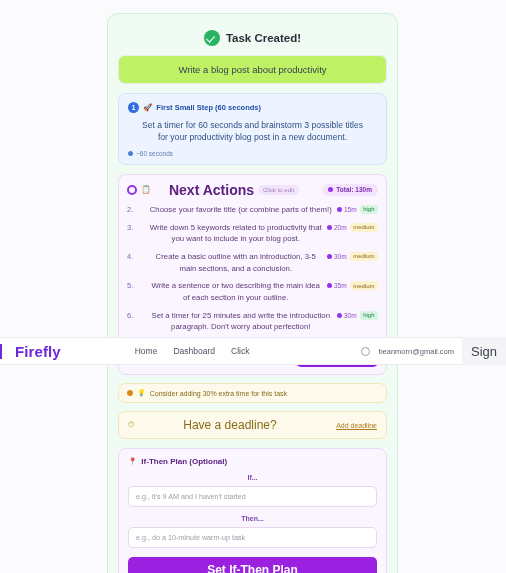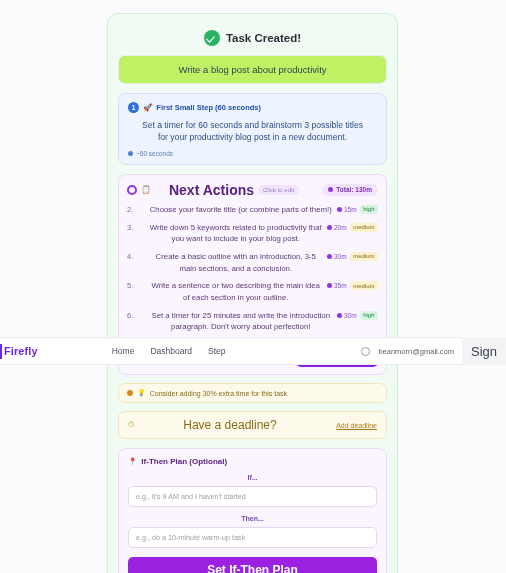--- a/index.html
+++ b/index.html
@@ -164,22 +164,22 @@
 
   
   .navbar {
     position: absolute; left: 0; top: 337px; width: 506px; height: 28px;
     background: #ffffff; border-top: 1px solid #eceaf3;
     border-bottom: 1px solid #eceaf3;
     display: flex; align-items: center; z-index: 20;
   }
   .brand-bar { width: 2px; height: 15px; background: #6d28d9; flex: none; }
   .brand {
-    font-size: 11px; font-weight: bold; color: #6d28d9;
-    padding-left: 2px; letter-spacing: .1px;
+    font-size: 15px; font-weight: bold; color: #6d28d9;
+    padding-left: 13px; letter-spacing: .1px;
   }
   .nav-links { display: flex; gap: 16px; margin-left: 74px; }
   .nav-link { font-size: 8.5px; color: #4b5260; }
   .nav-right { margin-left: auto; display: flex; align-items: center; gap: 8px; padding-right: 0px; }
   .gear {
     width: 9px; height: 9px; border-radius: 50%;
     border: 1.4px solid #9aa0ad; flex: none;
   }
   .email { font-size: 7.5px; color: #5b6270; }
   .signout {
@@ -325,21 +325,21 @@
     </div>
 
   </div>
 
   <div class="navbar">
     <span class="brand-bar"></span>
     <span class="brand">Firefly</span>
     <nav class="nav-links">
       <span class="nav-link">Home</span>
       <span class="nav-link">Dashboard</span>
-      <span class="nav-link">Step</span>
+      <span class="nav-link">Click</span>
     </nav>
     <div class="nav-right">
       <span class="gear"></span>
       <span class="email">beanmorn@gmail.com</span>
       <span class="signout">Sign</span>
     </div>
   </div>
 
 </div>
 

